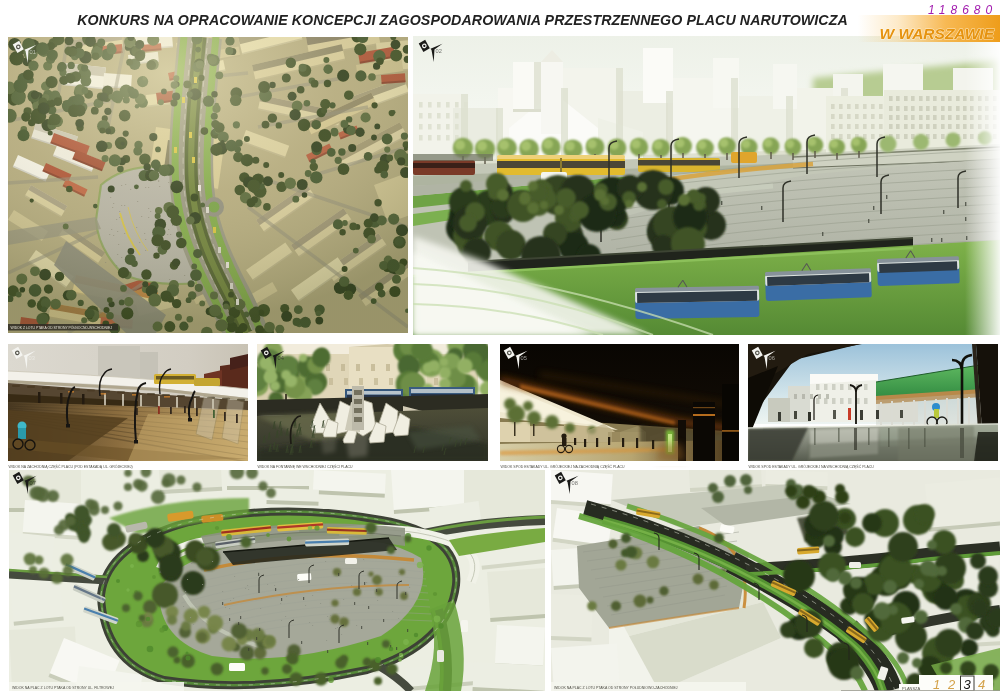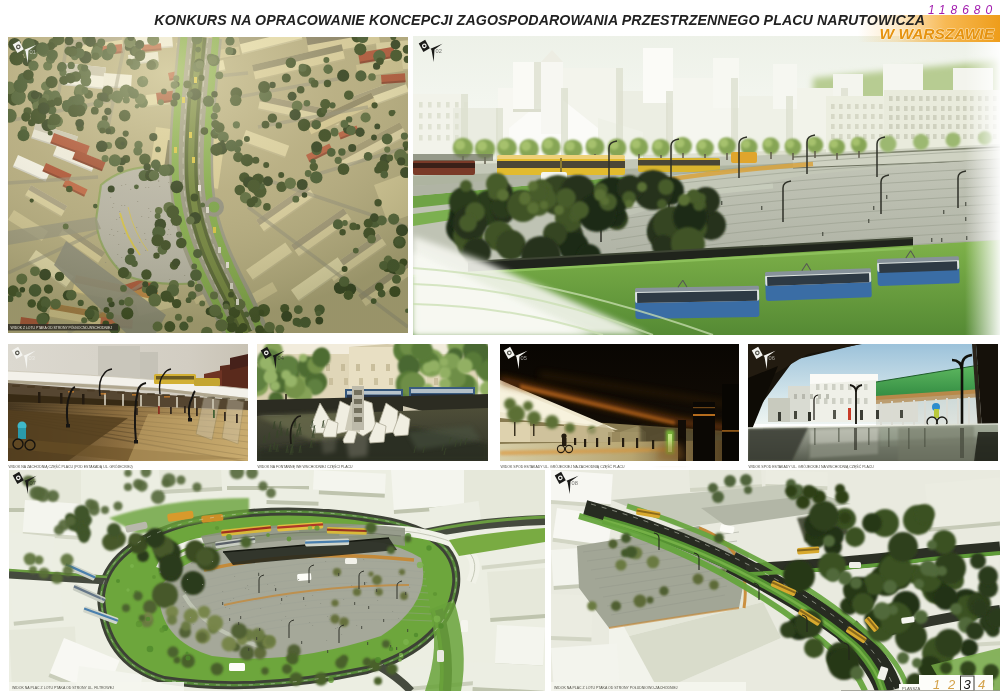--- a/index.html
+++ b/index.html
@@ -4,21 +4,21 @@
 body{width:1000px;height:700px;background:#fff;font-family:"Liberation Sans",sans-serif;position:relative;overflow:hidden}
 .abs{position:absolute}
 svg{display:block}
 </style></head>
 <body>
 
 <div class="abs" style="left:928px;top:3px;color:#a21caf;font-size:12px;font-style:italic;letter-spacing:5px;white-space:nowrap">118680</div>
 
 <div class="abs" style="z-index:6;left:858px;top:15px;width:142px;height:27px;background:linear-gradient(90deg,rgba(248,180,60,0) 0%,rgba(248,180,60,.28) 28%,rgba(245,165,35,.78) 62%,#ee9d1a 100%)"></div>
 
-<div class="abs" style="z-index:7;left:0;top:12px;width:925px;text-align:right;color:#222;font-size:14.2px;font-style:italic;font-weight:bold;letter-spacing:.1px;white-space:nowrap">KONKURS NA OPRACOWANIE KONCEPCJI ZAGOSPODAROWANIA PRZESTRZENNEGO PLACU NARUTOWICZA</div>
+<div class="abs" style="z-index:7;left:0;top:12px;width:925px;text-align:center;color:#222;font-size:14.2px;font-style:italic;font-weight:bold;letter-spacing:.1px;white-space:nowrap">KONKURS NA OPRACOWANIE KONCEPCJI ZAGOSPODAROWANIA PRZESTRZENNEGO PLACU NARUTOWICZA</div>
 
 <svg class="abs" style="z-index:7;left:858px;top:15px" width="142" height="28" viewBox="0 0 142 28">
     <text x="136" y="24" text-anchor="end" font-size="15.5" font-style="italic" font-weight="bold" font-family="Liberation Sans,sans-serif" fill="#e6930f" stroke="#fff8ea" stroke-width="1.1" paint-order="stroke" stroke-linejoin="round" stroke-opacity=".75">W WARSZAWIE</text>
   </svg>
 
 <svg class="abs" style="left:8px;top:37px" width="400" height="296" viewBox="0 0 400 296">
 <defs>
       <filter id="b1" x="-60%" y="-60%" width="220%" height="220%">
         <feGaussianBlur stdDeviation="0.7"></feGaussianBlur>
       </filter>

